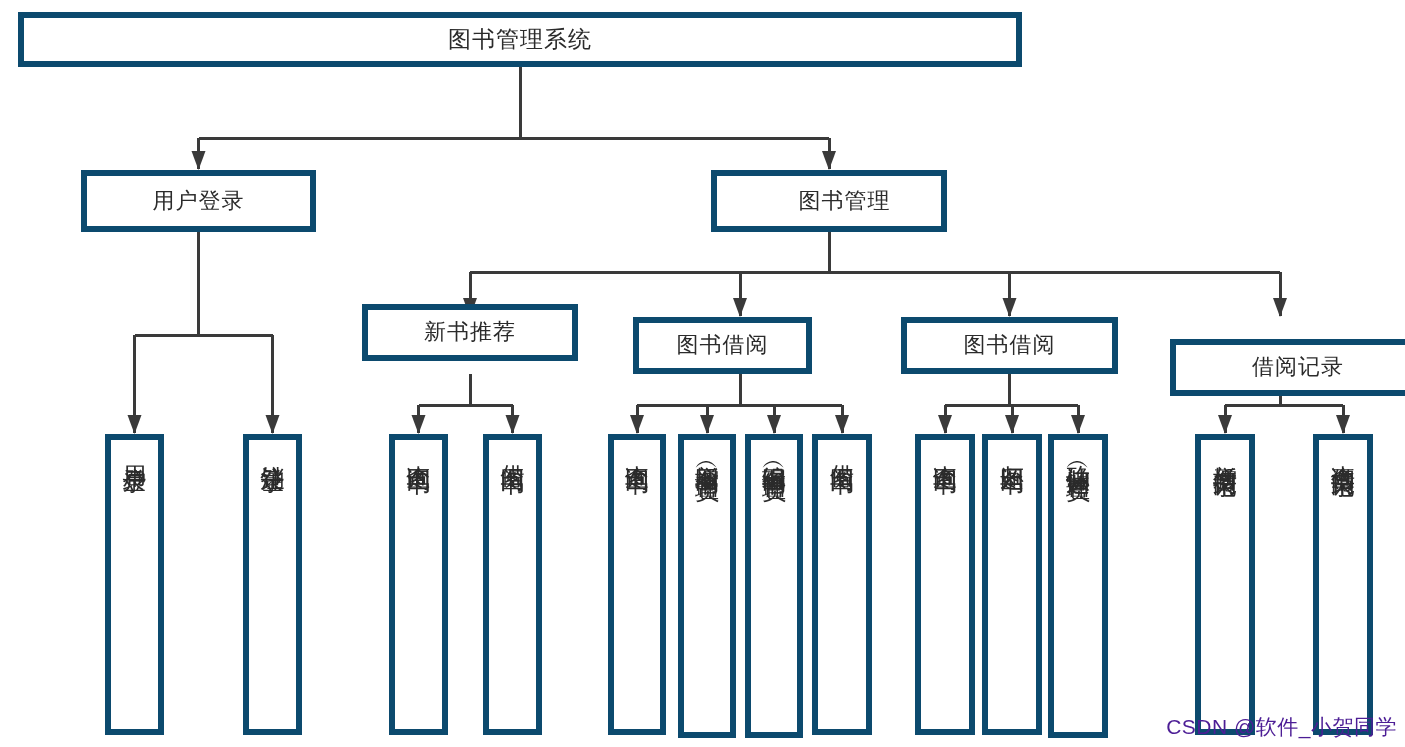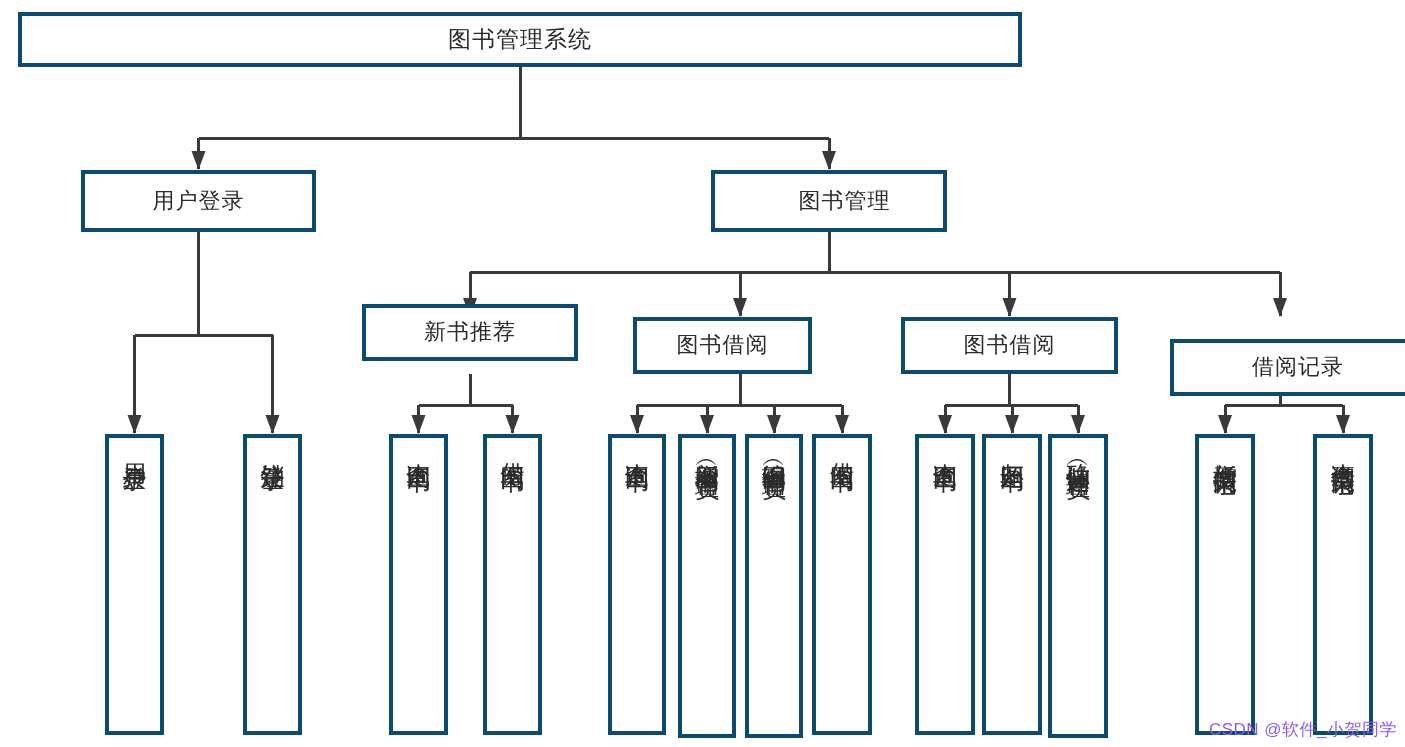--- a/index.html
+++ b/index.html
@@ -21,21 +21,21 @@
     position: absolute;
     left: 0;
     top: 0;
     width: 1405px;
     height: 747px;
     pointer-events: none;
   }
   .node {
     position: absolute;
     box-sizing: border-box;
-    border: 4px solid #0c4a6e;
+    border: 6px solid #0c4a6e;
     background: #ffffff;
     display: flex;
     align-items: center;
     justify-content: center;
     color: #2b2b2b;
   }
   .node-label {
     display: block;
     text-align: center;
     white-space: pre;
@@ -57,22 +57,22 @@
     line-height: 1.0;
     letter-spacing: 2px;
   }
   #root-node .node-label {
     font-size: 23px;
   }
   #watermark {
     position: absolute;
     right: 8px;
     bottom: 6px;
-    font-size: 17px;
-    color: #8b5cf6;
+    font-size: 21px;
+    color: #4c1d95;
     letter-spacing: 0.5px;
     white-space: nowrap;
   }
 </style>
 </head>
 <body>
 
 <div id="diagram-root">
 
   <svg id="edges-layer" viewBox="0 0 1405 747" width="1405" height="747">

